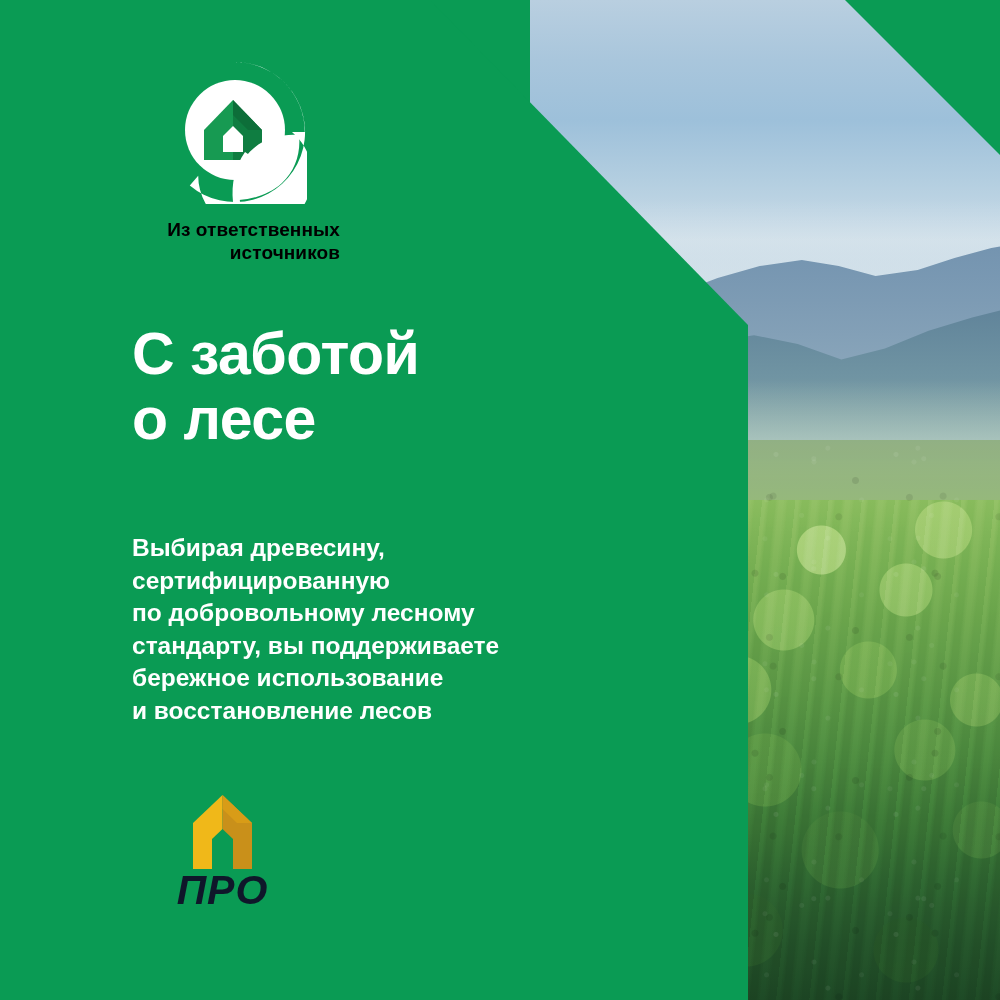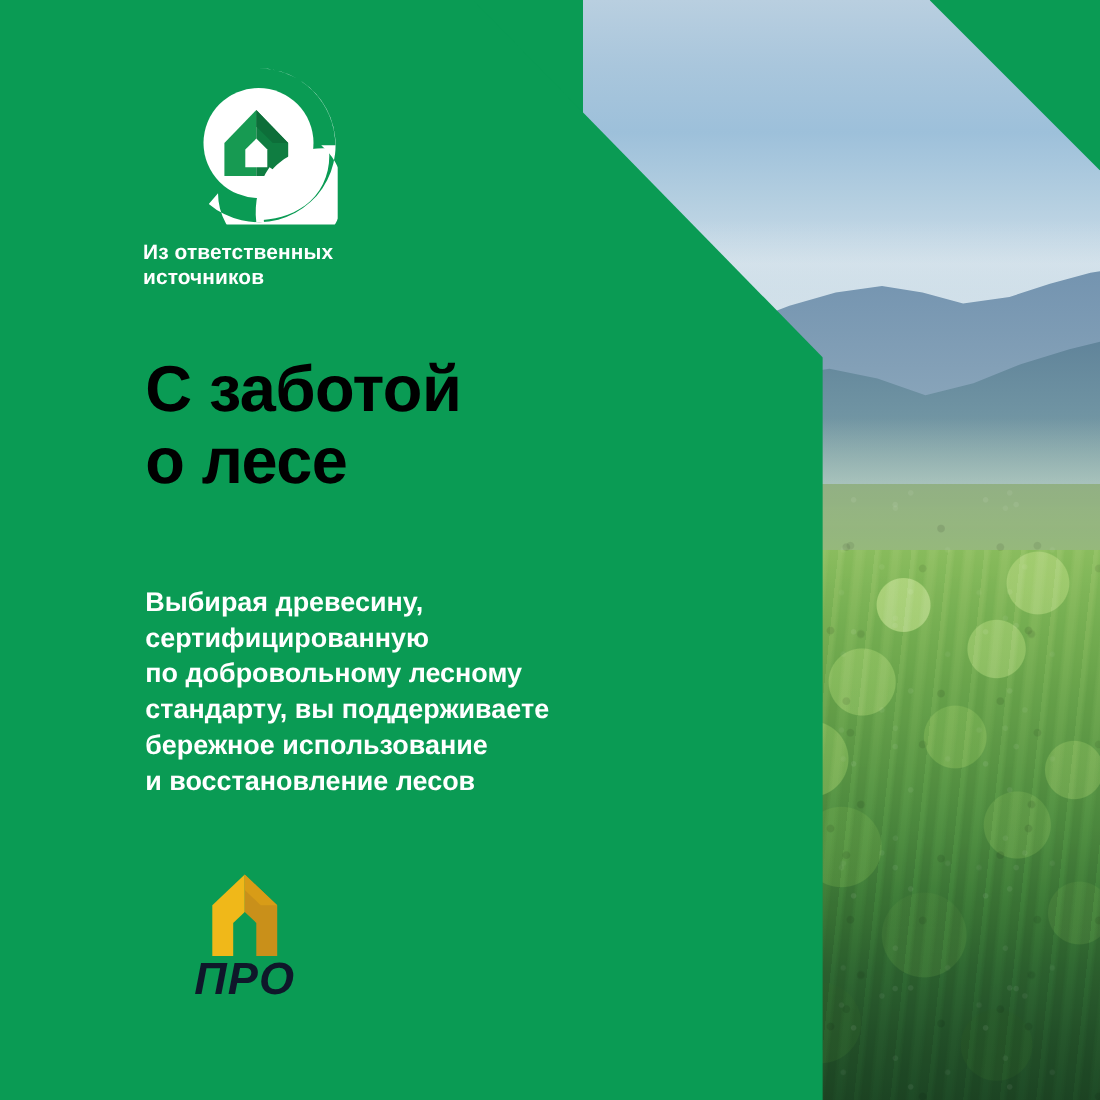--- a/index.html
+++ b/index.html
@@ -202,35 +202,35 @@
   }
   .cert-mark {
     position: relative;
     width: 144px;
     height: 144px;
     margin: 0 auto;
   }
   .cert-mark svg { display: block; width: 144px; height: 144px; }
   .cert-caption {
     margin-top: 14px;
-    text-align: left;
-    color: #ffffff;
+    text-align: right;
+    color: #000000;
     font-weight: 700;
     font-size: 19px;
     line-height: 1.22;
     letter-spacing: .1px;
     white-space: pre-line;
   }
 
   
   .headline {
     position: absolute;
     left: 132px;
     top: 322px;
-    color: #000000;
+    color: #ffffff;
     font-size: 59px;
     font-weight: 700;
     line-height: 1.1;
     letter-spacing: -.5px;
     white-space: pre-line;
     margin: 0;
   }
 
   
   .body-copy {

